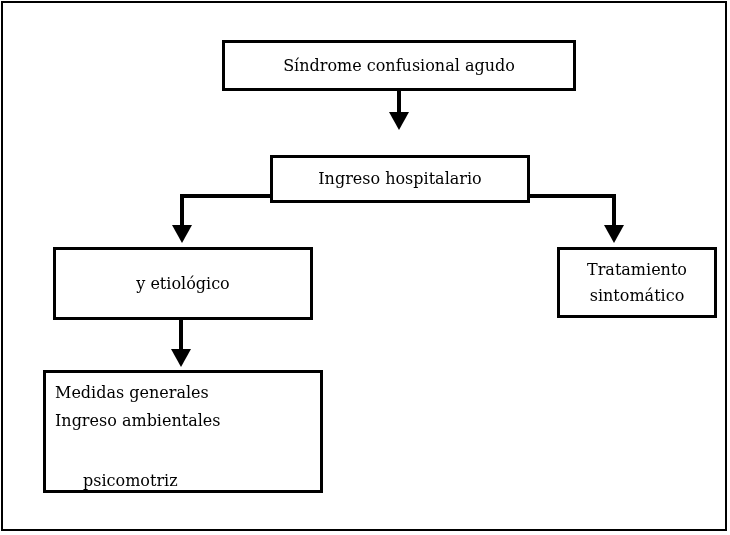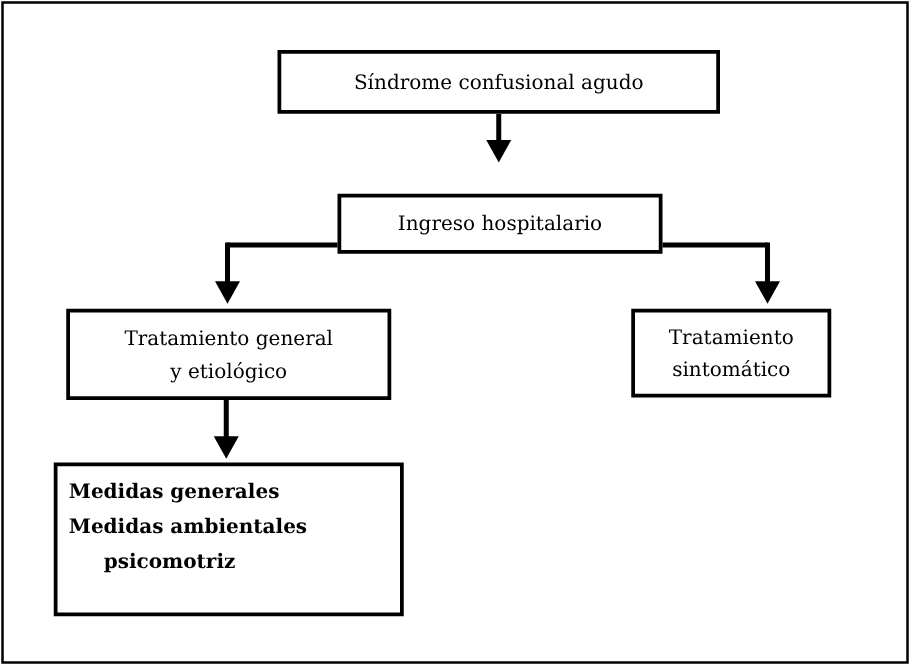--- a/index.html
+++ b/index.html
@@ -33,31 +33,30 @@
     align-items: center;
     justify-content: center;
     text-align: center;
     font-size: 16px;
     line-height: 26px;
     white-space: nowrap;
   }
   #node-sindrome   { left: 222px; top: 40px;  width: 354px; height: 51px; }
   #node-ingreso    { left: 270px; top: 133px; width: 260px; height: 48px; margin-top: 22px; }
   #node-general    { left: 53px;  top: 247px; width: 260px; height: 73px; }
-  #node-etiologico { left: 505px; top: 247px; width: 160px; height: 71px; }
+  #node-etiologico { left: 557px; top: 247px; width: 160px; height: 71px; }
   #node-medidas {
     left: 43px; top: 370px; width: 280px; height: 123px;
     align-items: flex-start;
     justify-content: flex-start;
     text-align: left;
     padding: 6px 4px 0 9px;
     line-height: 28px;
-    font-weight: bold;
   }
-  #node-medidas .node-line.indent { padding-left: 28px; }
+  #node-medidas .node-line.indent { padding-left: 28px; margin-top: 32px; }
 </style>
 </head>
 <body>
 
 <div id="stage">
 
   <div class="frame"></div>
 
   <svg class="connectors" viewBox="0 0 730 535" xmlns="http://www.w3.org/2000/svg">
 
@@ -89,28 +88,27 @@
 
   <div class="node" id="node-sindrome">
     <div class="node-line">Síndrome confusional agudo</div>
   </div>
 
   <div class="node" id="node-ingreso">
     <div class="node-line">Ingreso hospitalario</div>
   </div>
 
   <div class="node" id="node-general">
-    <div class="node-line">Tratamiento general</div>
     <div class="node-line">y etiológico</div>
   </div>
 
   <div class="node" id="node-etiologico">
     <div class="node-line">Tratamiento</div>
     <div class="node-line">sintomático</div>
   </div>
 
   <div class="node" id="node-medidas">
     <div class="node-line">Medidas generales</div>
-    <div class="node-line">Medidas ambientales</div>
+    <div class="node-line">Ingreso ambientales</div>
     <div class="node-line indent">psicomotriz</div>
   </div>
 
 </div>
 
 </body></html>

